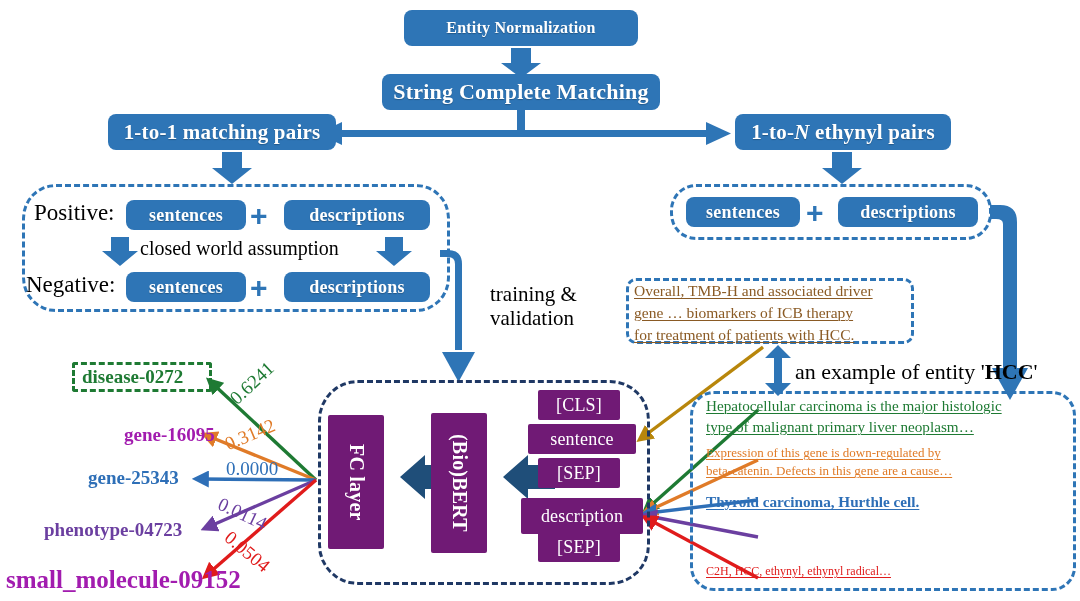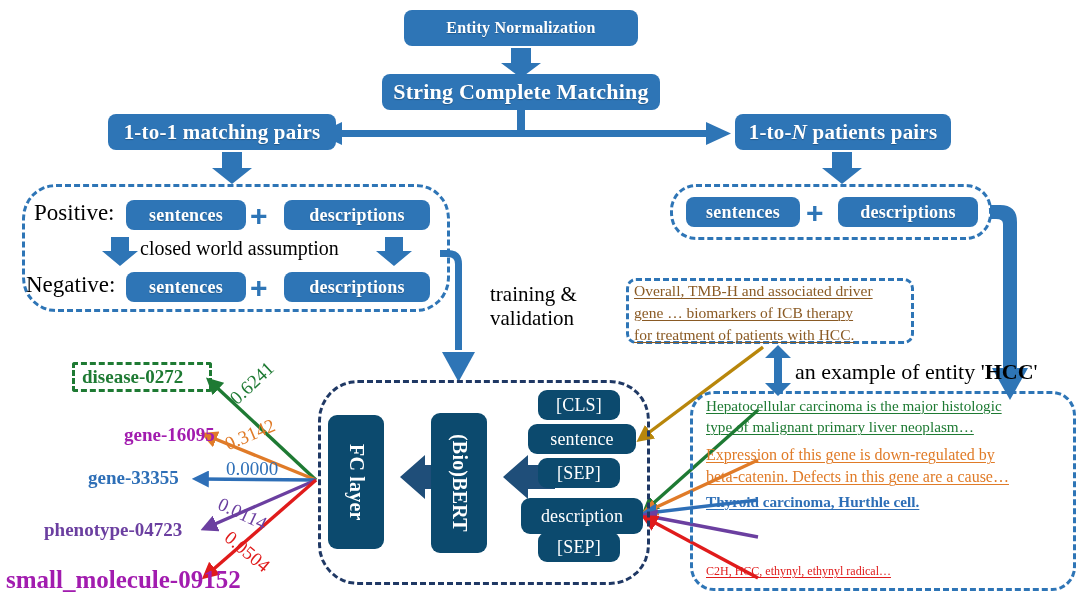--- a/index.html
+++ b/index.html
@@ -21,21 +21,21 @@
     background: #2e75b6;
     color: #ffffff;
     font-weight: bold;
     display: flex; align-items: center; justify-content: center;
     border-radius: 8px;
     text-align: center;
     line-height: 1.05;
     text-shadow: 0 1px 1px rgba(0,0,0,.25);
     letter-spacing: .2px;
   }
-  .bbox.navy { background: #0c4a6e; border-radius: 9px; text-shadow: none; text-align: center; }
+  .bbox.navy { background: #701a75; border-radius: 2px; text-shadow: none; text-align: center; }
 
   
   .dashbox {
     position: absolute;
     border: 3px dashed #2e75b6;
     border-radius: 34px;
     background: transparent;
   }
   .dashbox.navy { border-color: #1f3864; border-width: 3px; border-radius: 40px; }
   .dashbox.green { border-color: #1e7a33; border-width: 3px; border-radius: 3px; }
@@ -173,21 +173,21 @@
   <div class="bbox" style="left:382px; top:74px; width:278px; height:36px; font-size:22px;">
     <span>String Complete Matching</span>
   </div>
 
   <div class="bbox" style="left:108px; top:114px; width:228px; height:36px; font-size:21px;">
     <span>1-to-1 matching pairs</span>
   </div>
 
   <div class="bbox" style="left:735px; top:114px; width:216px; height:36px; font-size:21px;">
     <span>
-      <span>1-to-</span><i>N</i><span> patients pairs</span>
+      <span>1-to-</span><i>N</i><span> ethynyl pairs</span>
     </span>
   </div>
 
   <div class="dashbox" style="left:22px; top:184px; width:428px; height:128px;"></div>
 
   <div class="lbl" style="left:34px; top:200px; font-size:23px;">Positive:</div>
 
   <div class="bbox" style="left:126px; top:200px; width:120px; height:30px; font-size:18px;">
     <span>sentences</span>
   </div>
@@ -239,21 +239,21 @@
     <span>an example of entity '</span><b>HCC</b><span>'</span>
   </div>
 
   <div class="dashbox" style="left:690px; top:391px; width:386px; height:200px; border-radius:24px;"></div>
 
   <div class="txtblock" style="left:706px; top:396px; color:#1e7a33; font-size:15.2px; line-height:1.38;">
     <div>Hepatocellular carcinoma is the major histologic</div>
     <div>type of malignant primary liver neoplasm…</div>
   </div>
 
-  <div class="txtblock" style="left:706px; top:444px; color:#e07b28; font-size:16px; line-height:1.38;">
+  <div class="txtblock" style="left:706px; top:444px; color:#e07b28; font-size:13px; line-height:1.38;">
     <div>Expression of this gene is down-regulated by</div>
     <div>beta-catenin. Defects in this gene are a cause…</div>
   </div>
 
   <div class="txtblock" style="left:706px; top:492px; color:#2e6fb7; font-size:15.2px; line-height:1.38;font-weight:bold;">
     <div>Thyroid carcinoma, Hurthle cell.</div>
   </div>
 
 
   <div class="txtblock" style="left:706px; top:563px; color:#e01b1b; font-size:12px; line-height:1.38;">
@@ -289,21 +289,21 @@
   <div class="bbox navy" style="left:538px; top:532px; width:82px; height:30px; font-size:18px; font-weight:normal;">
     <span>[SEP]</span>
   </div>
 
   <div class="dashbox green" style="left:72px; top:362px; width:140px; height:30px;"></div>
 
   <div class="ent" style="left:82px; top:366px; color:#1e7a33; font-size:19px;">disease-0272</div>
 
   <div class="ent" style="left:96px; top:424px; color:#a21caf; font-size:19px;margin-left:28px;">gene-16095</div>
 
-  <div class="ent" style="left:88px; top:467px; color:#2e6fb7; font-size:19px;">gene-33355</div>
+  <div class="ent" style="left:88px; top:467px; color:#2e6fb7; font-size:19px;">gene-25343</div>
 
   <div class="ent" style="left:44px; top:519px; color:#6b3fa0; font-size:19px;">phenotype-04723</div>
 
   <div class="ent" style="left:6px; top:566px; color:#a21caf; font-size:25px;">small_molecule-09152</div>
 
   <div class="score" style="left:233px; top:390px; color:#1e7a33; font-size:19px; transform: rotate(-43deg);">0.6241</div>
 
   <div class="score" style="left:226px; top:434px; color:#e07b28; font-size:19px; transform: rotate(-23deg);">0.3142</div>
 
   <div class="score" style="left:226px; top:458px; color:#2e6fb7; font-size:19px;">0.0000</div>

